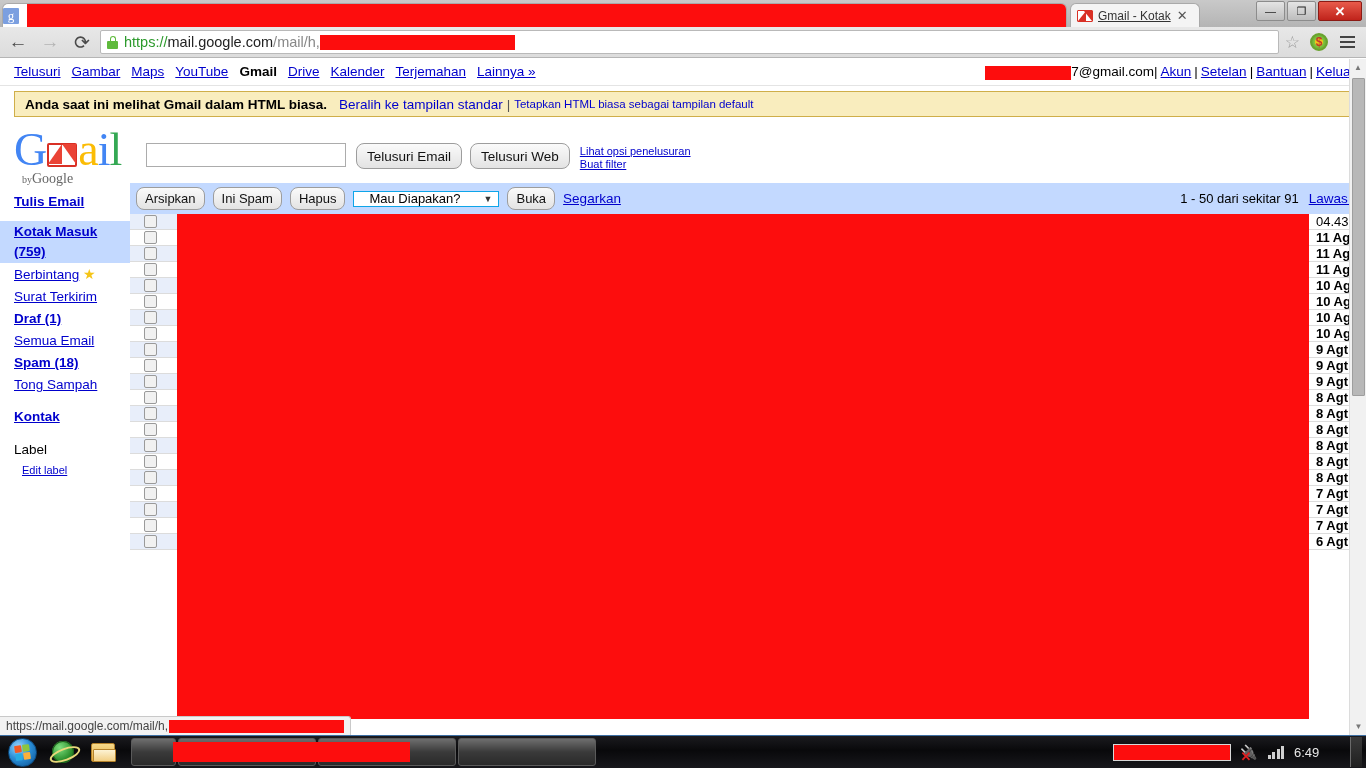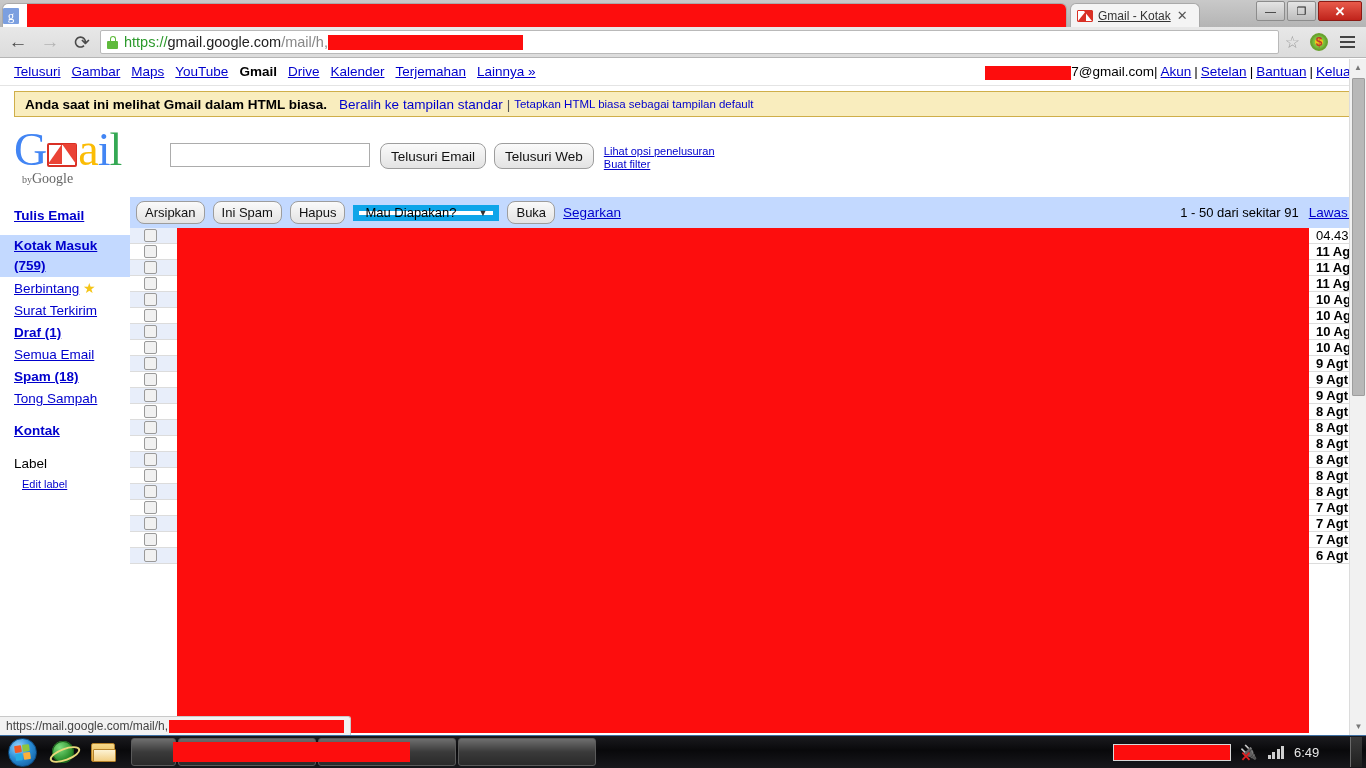--- a/index.html
+++ b/index.html
@@ -188,21 +188,21 @@
     padding: 0 10px; font-size: 13.5px;
   }
   .banner b { font-weight: bold; color:#000; }
   .banner a { color: #0000cc; margin: 0 4px; }
   .banner .sep { color: #555; }
   .banner .small { font-size: 11.5px; }
 
   
   .head {
     display: flex; align-items: flex-start;
-    padding: 10px 0 24px 14px; height: 80px; gap: 24px;
+    padding: 10px 0 24px 14px; height: 66px;
   }
   .logo { width: 132px; flex: 0 0 132px; }
   .logo-main {
     font-family: "Liberation Serif", serif;
     font-size: 46px; line-height: 46px; letter-spacing: -1px;
     position: relative; height: 48px;
   }
   .logo-main .c1 { color: #4285f4; }
   .logo-main .c3 { color: #fbbc05; }
   .logo-main .c4 { color: #4285f4; }
@@ -264,22 +264,22 @@
 
   
   .list-wrap { flex: 1; min-width: 0; }
   .list-toolbar {
     background: #c3d9ff; height: 31px;
     display: flex; align-items: center; padding: 0 6px 0 6px;
     gap: 8px;
   }
   .list-toolbar .btn { height: 23px; font-size: 13px; padding: 0 8px; }
   .select-wrap {
-    height: 16px; border: 6px solid #0ea5e9; background: #fff;
-    display:flex; align-items:center; font-size: 13px; padding: 0 0 0 6px;
+    height: 16px; border: 1px solid #0ea5e9; background: #fff;
+    display:flex; align-items:center; font-size: 13px; padding: 0 0 0 15px;
     min-width: 146px; justify-content: space-between;
   }
   .select-wrap .caret { font-size: 9px; color: #333; padding: 0 6px 0 10px; }
   .tb-link { color: #0000cc; font-size: 13.5px; text-decoration: underline; }
   .tb-right { margin-left: auto; font-size: 13px; display:flex; align-items:center; gap: 10px; padding-right: 4px;}
   .tb-right .count { color: #000; }
   .tb-right .count b { font-weight: normal; }
 
   .mail-table { display:flex; }
   .col-check { width: 47px; flex: 0 0 47px; }
@@ -457,21 +457,21 @@
   <div class="omnibar">
     <div class="nav-btn">←</div>
     <div class="nav-btn disabled">→</div>
     <div class="nav-btn">⟳</div>
 
     <div class="omnibox">
       <span class="lock-icon">
         <span class="body"></span>
           <span class="shackle"></span>
       </span>
-      <span class="url"><span class="scheme">https://</span><span class="host">gmail.google.com</span><span class="path">/mail/h,</span><span class="url-redact"></span></span>
+      <span class="url"><span class="scheme">https://</span><span class="host">mail.google.com</span><span class="path">/mail/h,</span><span class="url-redact"></span></span>
     </div>
 
     <div class="star-icon">☆</div>
     <div class="ext-icon">
         <span class="gear-shape"></span>
       </div>
     <div class="menu-icon">
         <span></span>
         <span></span>
         <span></span>

